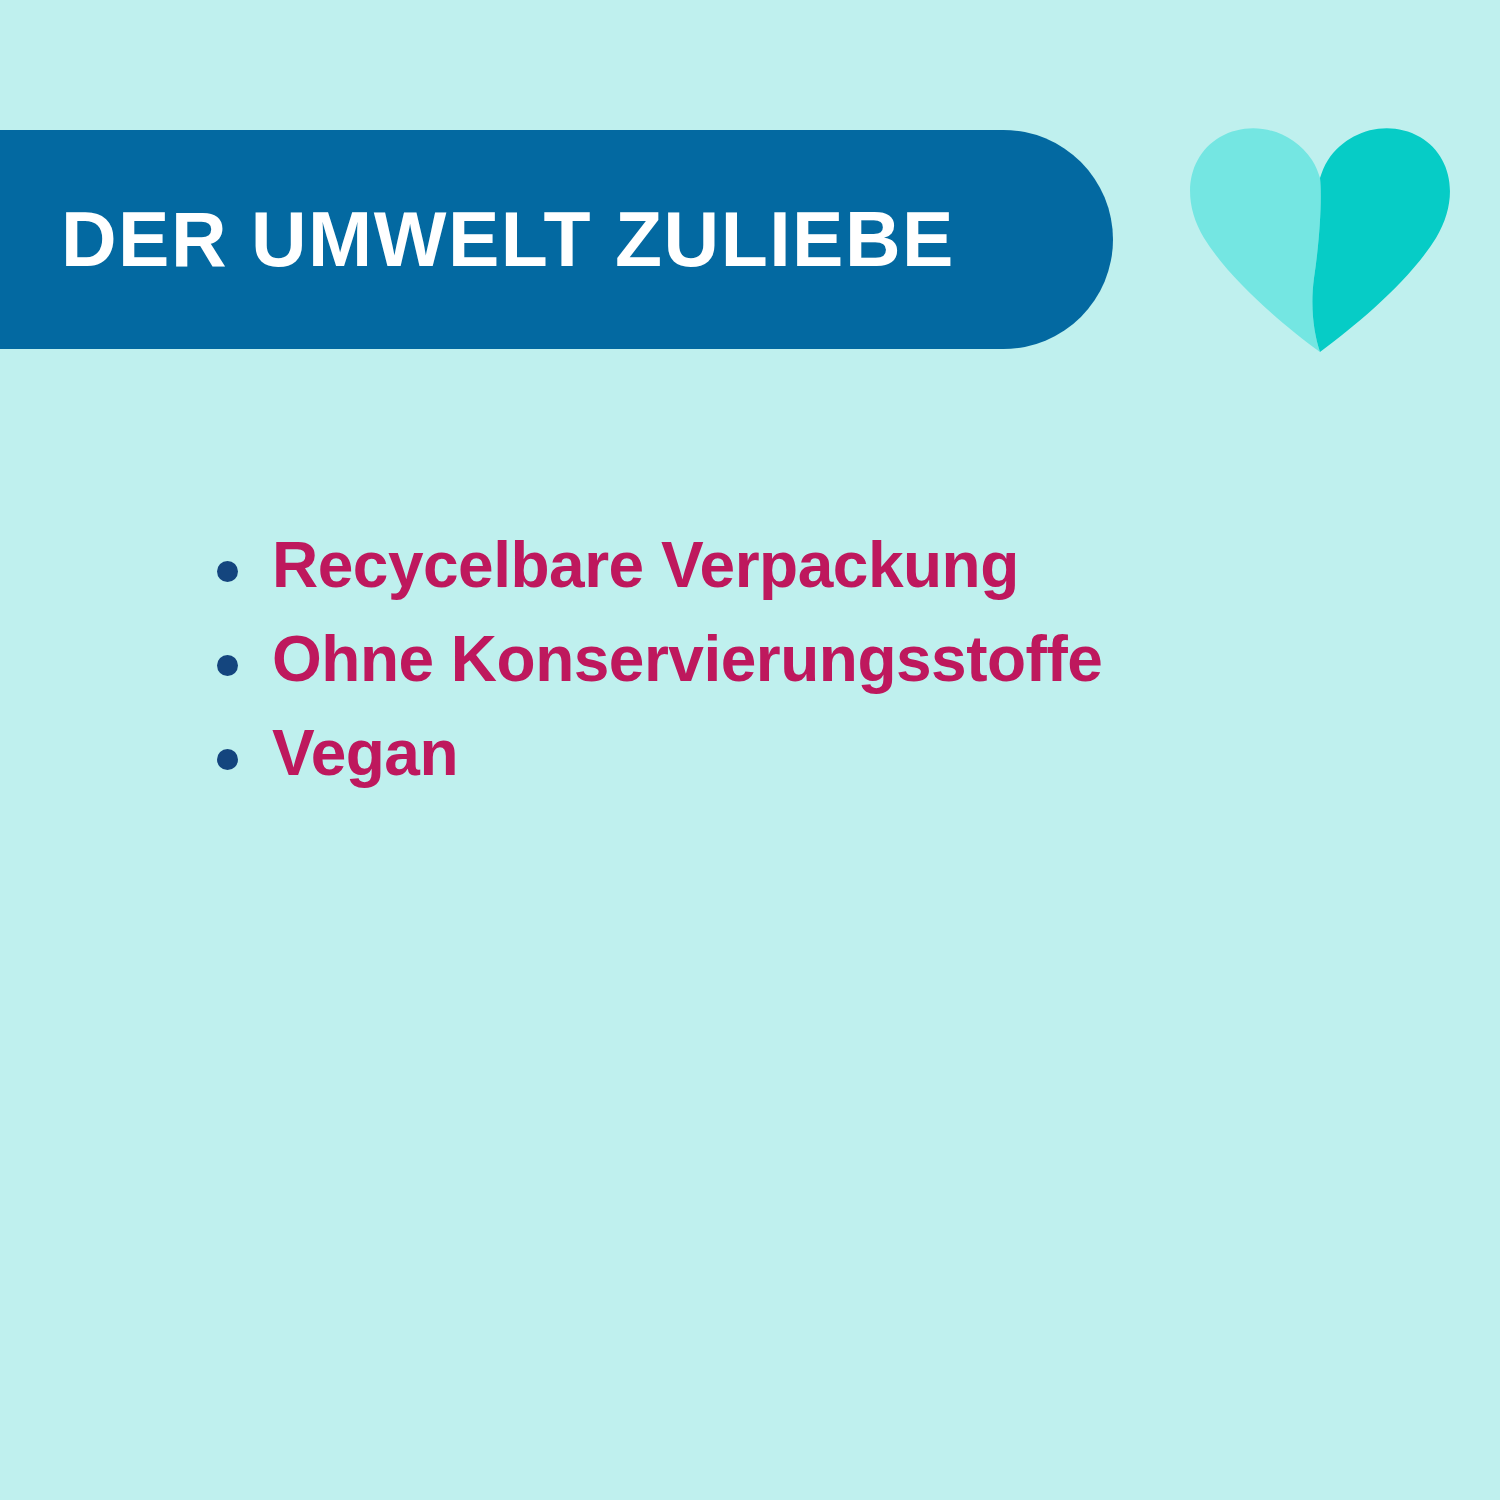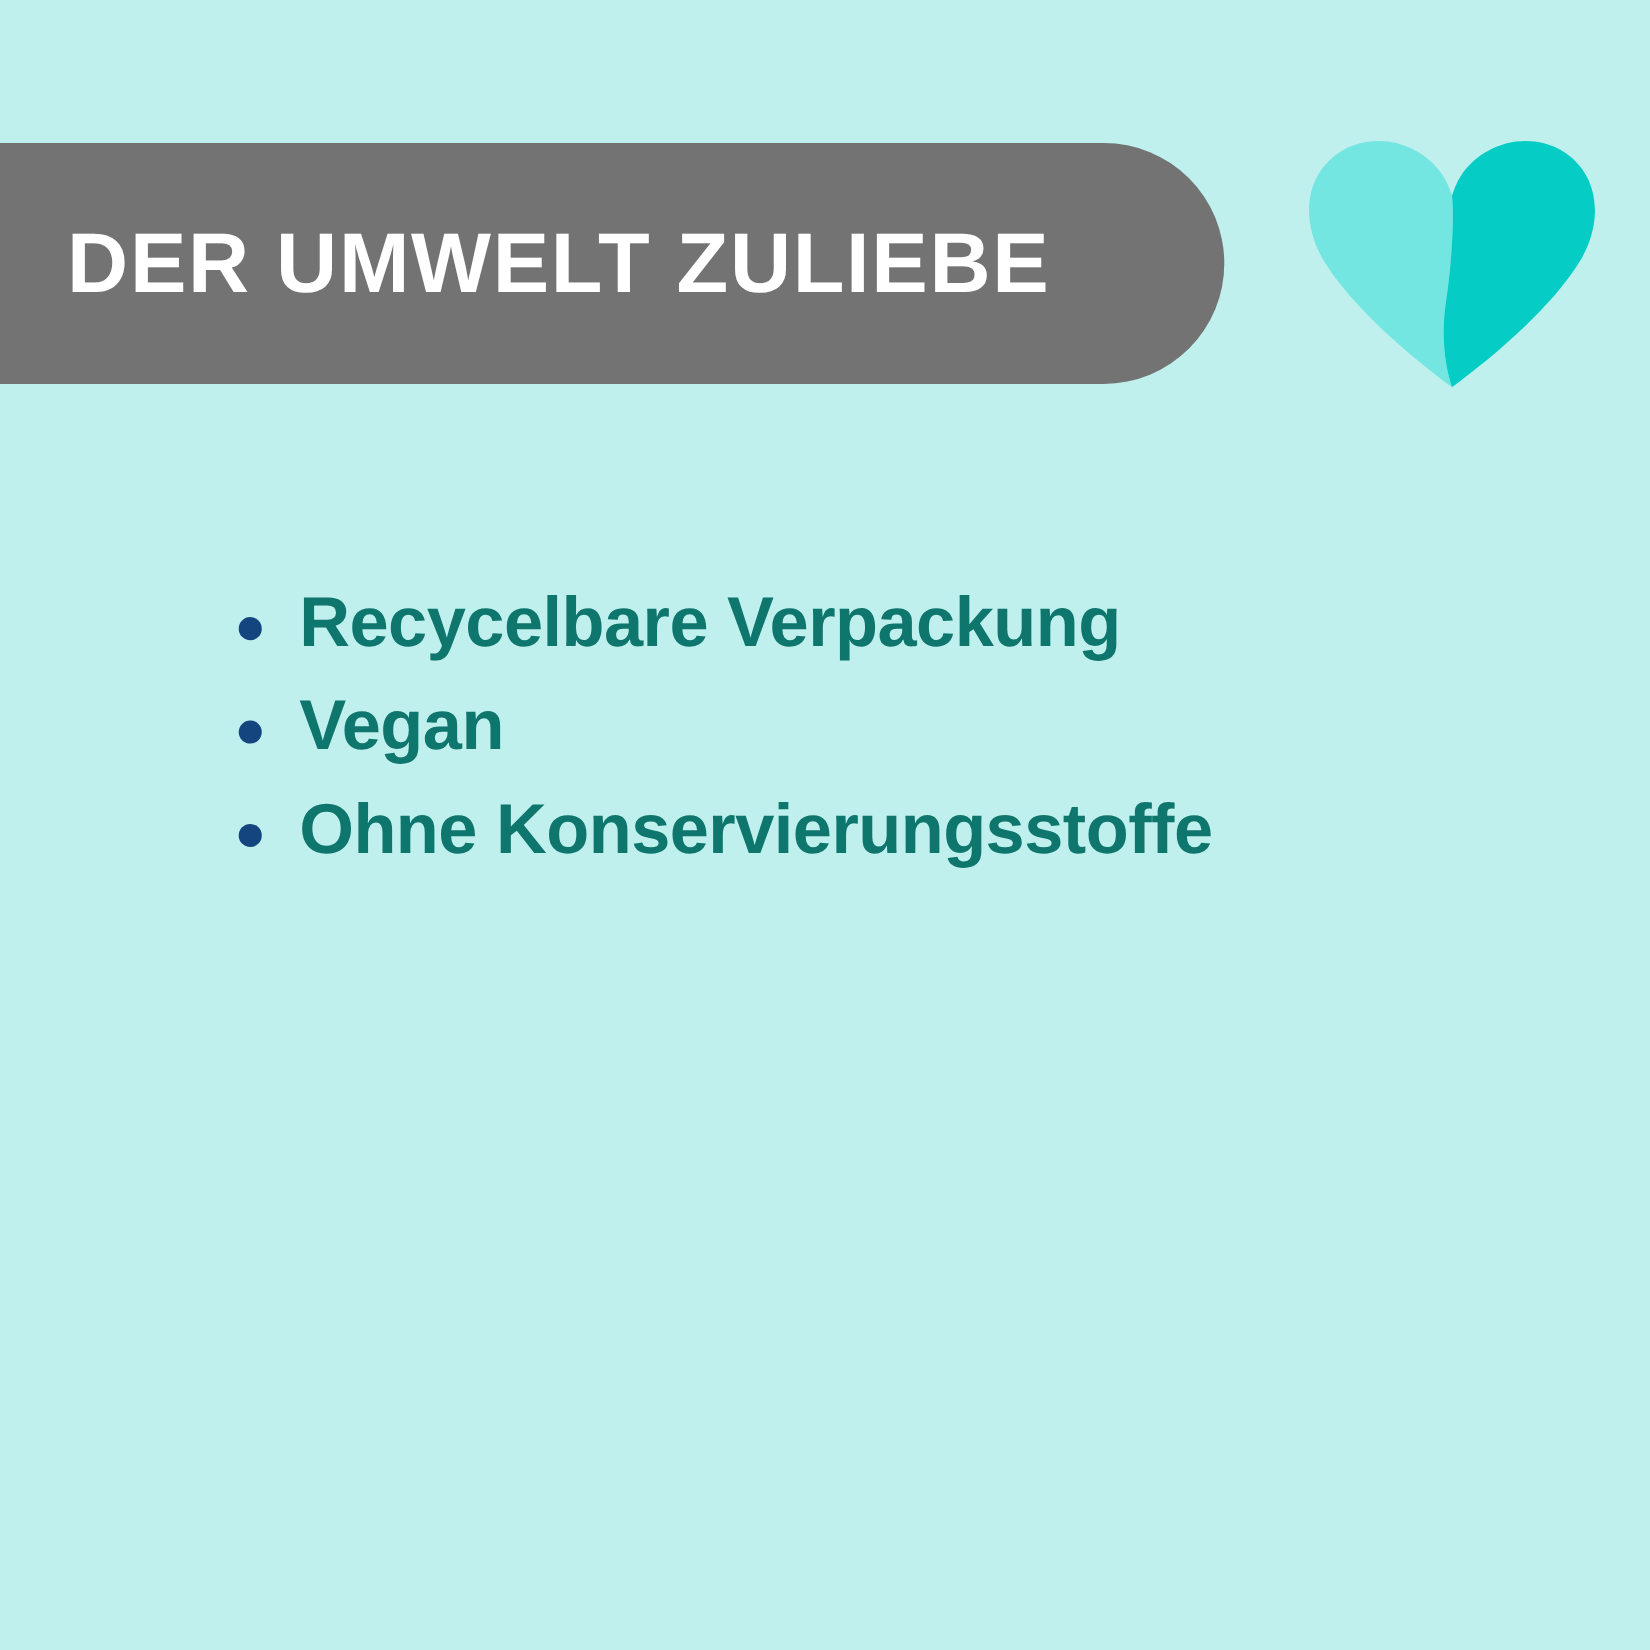--- a/index.html
+++ b/index.html
@@ -20,21 +20,21 @@
     overflow: hidden;
   }
 
   
   .banner {
     position: absolute;
     left: 0;
     top: 130px;
     width: 1113px;
     height: 219px;
-    background: #737373;
+    background: #0369a1;
     border-top-right-radius: 110px;
     border-bottom-right-radius: 110px;
     display: flex;
     align-items: center;
   }
   .banner-title {
     color: #ffffff;
     font-size: 77px;
     font-weight: 700;
     letter-spacing: 1.5px;
@@ -98,21 +98,21 @@
     max-width: 920px;
     font-stretch: condensed;
   }
 
   
   .bullet-item--simple {
     margin-top: 38px;
   }
   .bullet-item--simple .bullet-dot { top: 28px; }
   .simple-label {
-    color: #0f766e;
+    color: #be185d;
     font-size: 64px;
     font-weight: 600;
     line-height: 1.0;
     margin: 0;
     letter-spacing: -0.5px;
     white-space: nowrap;
   }
   .bullet-item--simple.tight { margin-top: 30px; }
 </style>
 </head>
@@ -136,22 +136,22 @@
   <div class="bullets">
 
 
     <div class="bullet-item bullet-item--simple">
       <span class="bullet-dot"></span>
       <p class="simple-label">Recycelbare Verpackung</p>
     </div>
 
     <div class="bullet-item bullet-item--simple tight">
       <span class="bullet-dot"></span>
-      <p class="simple-label">Vegan</p>
+      <p class="simple-label">Ohne Konservierungsstoffe</p>
     </div>
 
     <div class="bullet-item bullet-item--simple tight">
       <span class="bullet-dot"></span>
-      <p class="simple-label">Ohne Konservierungsstoffe</p>
+      <p class="simple-label">Vegan</p>
     </div>
 
   </div>
 </div>
 
 </body></html>

